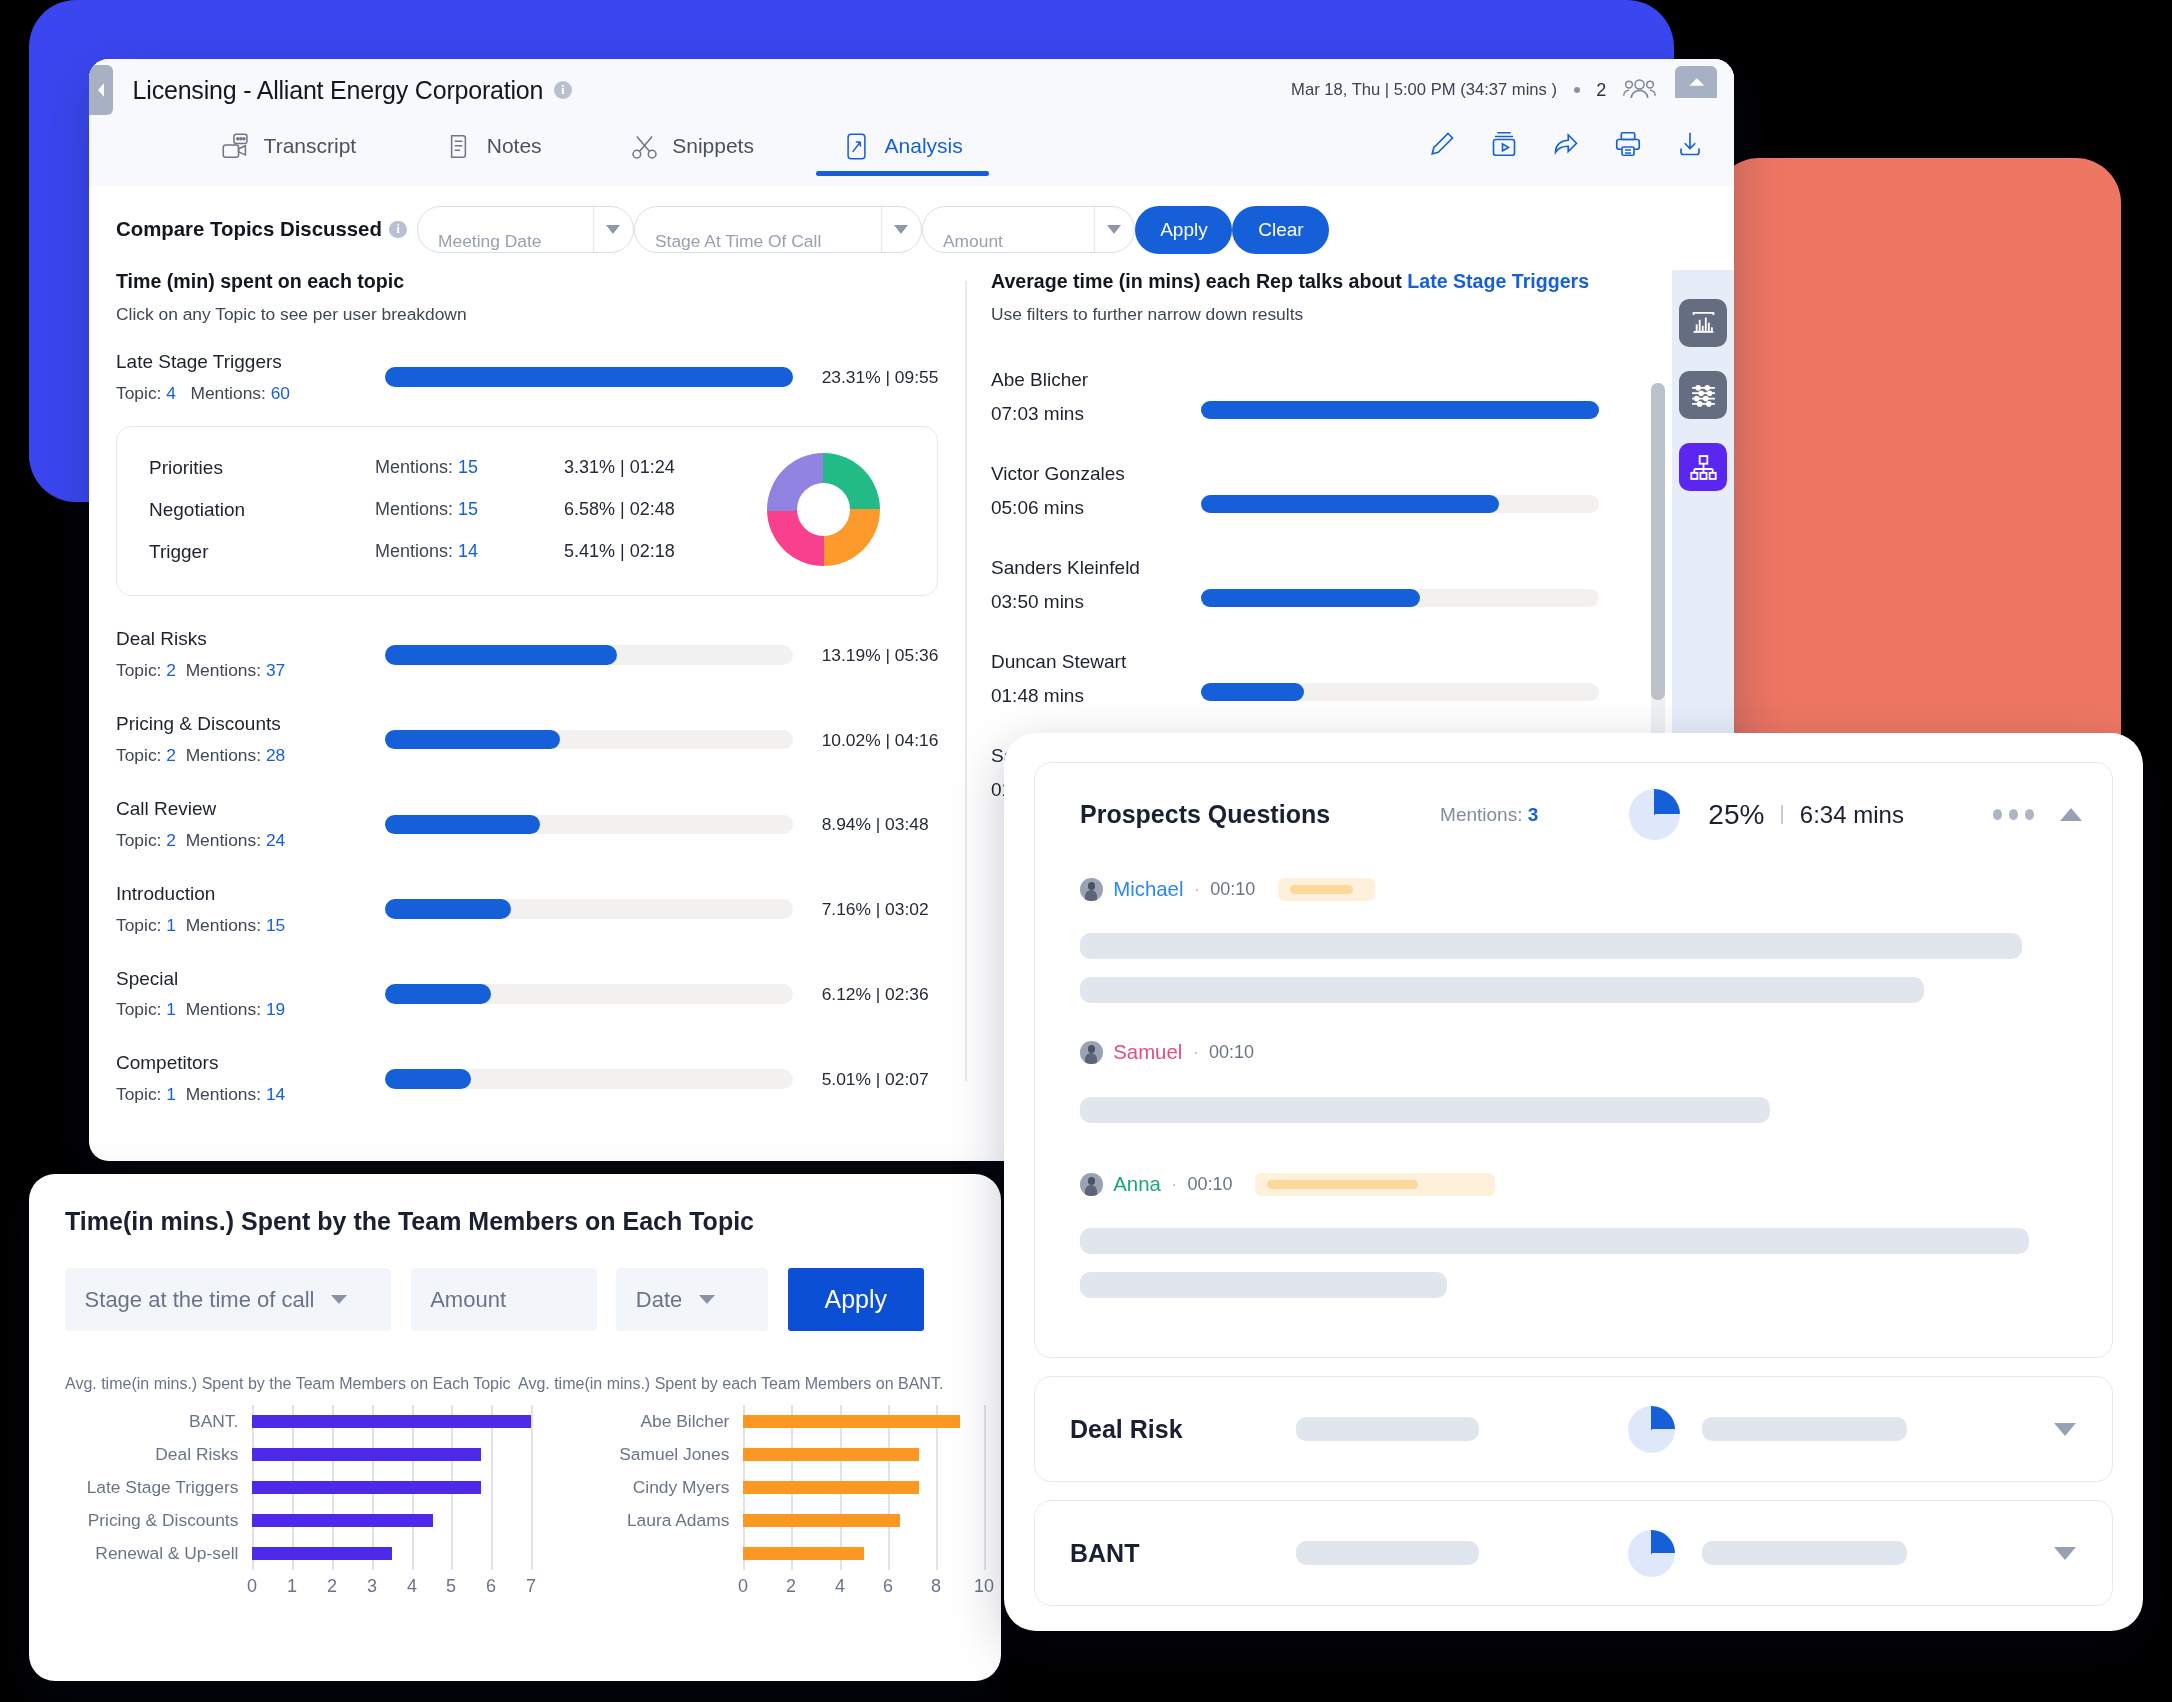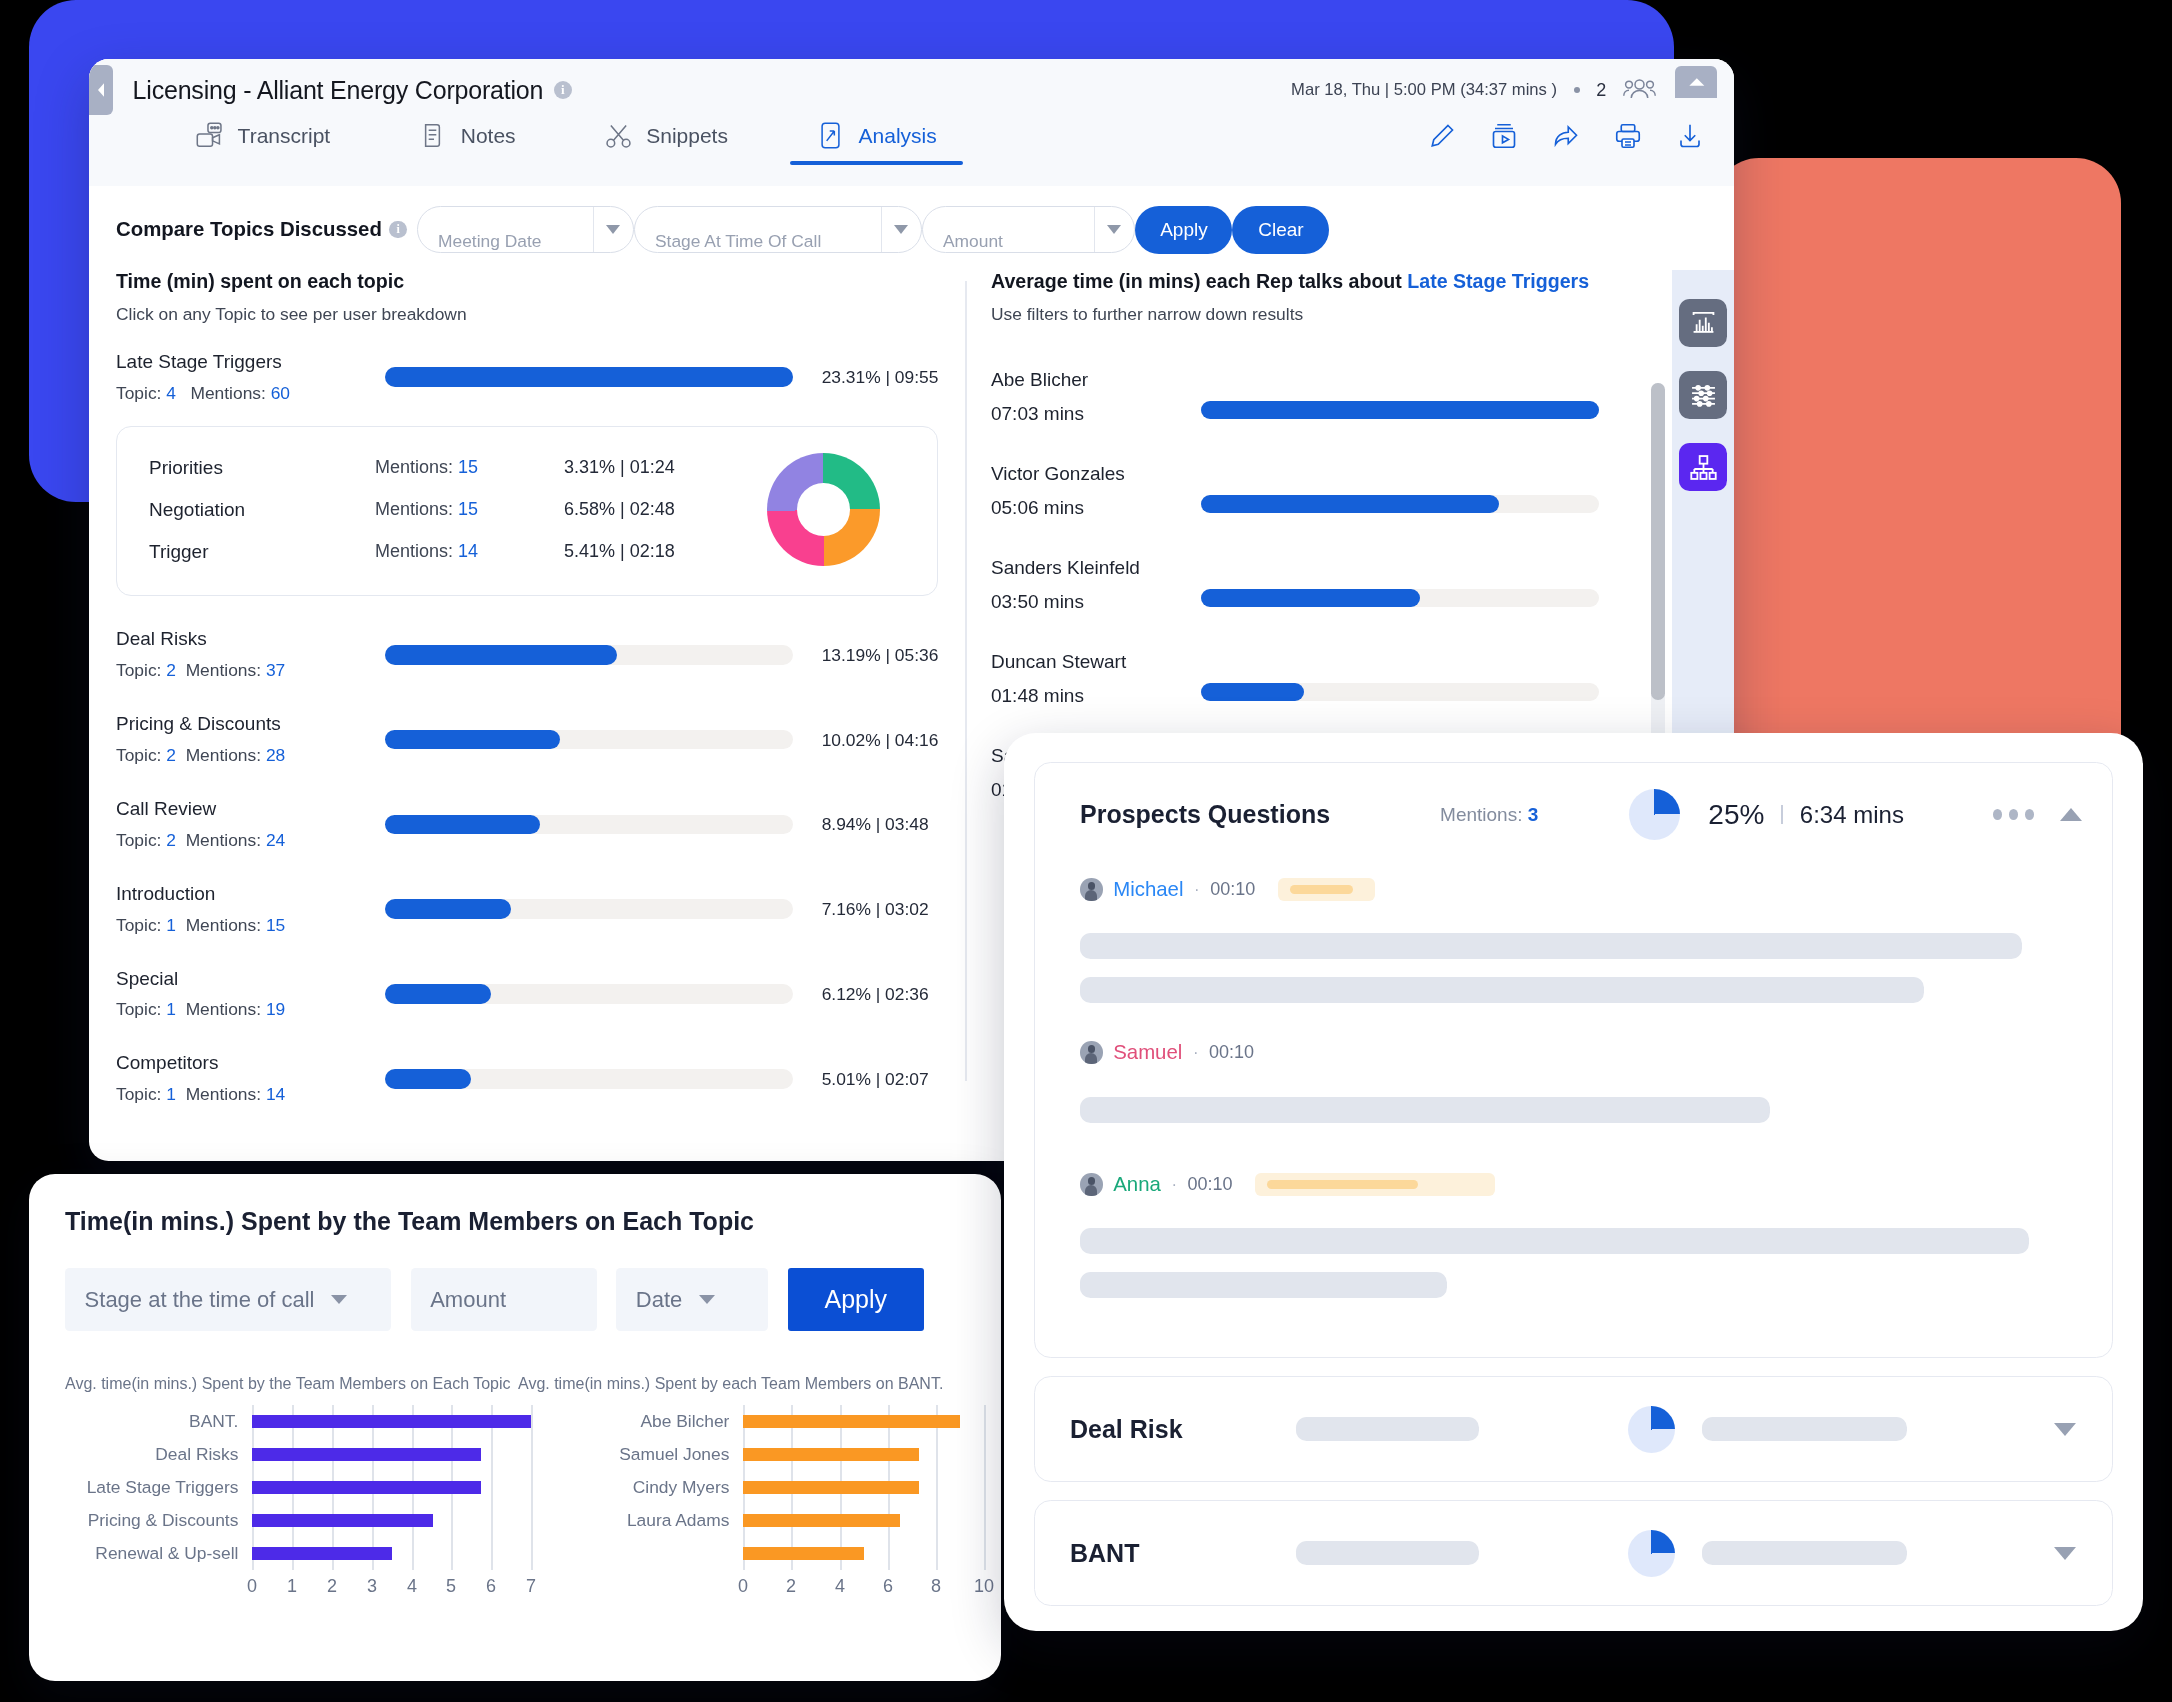--- a/index.html
+++ b/index.html
@@ -51,22 +51,22 @@
   .hdr-count { font-size: 18px; color: #2a3040; }
   .hdr-people { color: #7b8499; }
   .collapse-tab {
     width: 42px; height: 32px; background: #a8b0c4; border-radius: 6px 6px 0 0;
     display: flex; align-items: center; justify-content: center;
     margin-left: 3px; align-self: flex-start; margin-top: -10.6px;
   }
 
   
   .tabs-row {
-    height: 65px; background: #f7f9fc; display: flex; align-items: flex-start;
-    padding-left: 80px; position: relative;
+    height: 65px; background: #f7f9fc; display: flex; align-items: center;
+    padding-left: 106px; position: relative;
   }
   .tab {
     display: flex; align-items: center; gap: 13.6px; padding: 0 26px 15px 26px;
     margin-right: 36px; position: relative; cursor: pointer;
   }
   .tab span.lbl { font-size: 21px; color: #4a5262; }
   .tab.active span.lbl { color: #1560d8; font-weight: 500; }
   .tab.active::after {
     content: ""; position: absolute; left: 0; right: 0; bottom: 0;
     height: 4.5px; background: #1560d8; border-radius: 2.3px;

